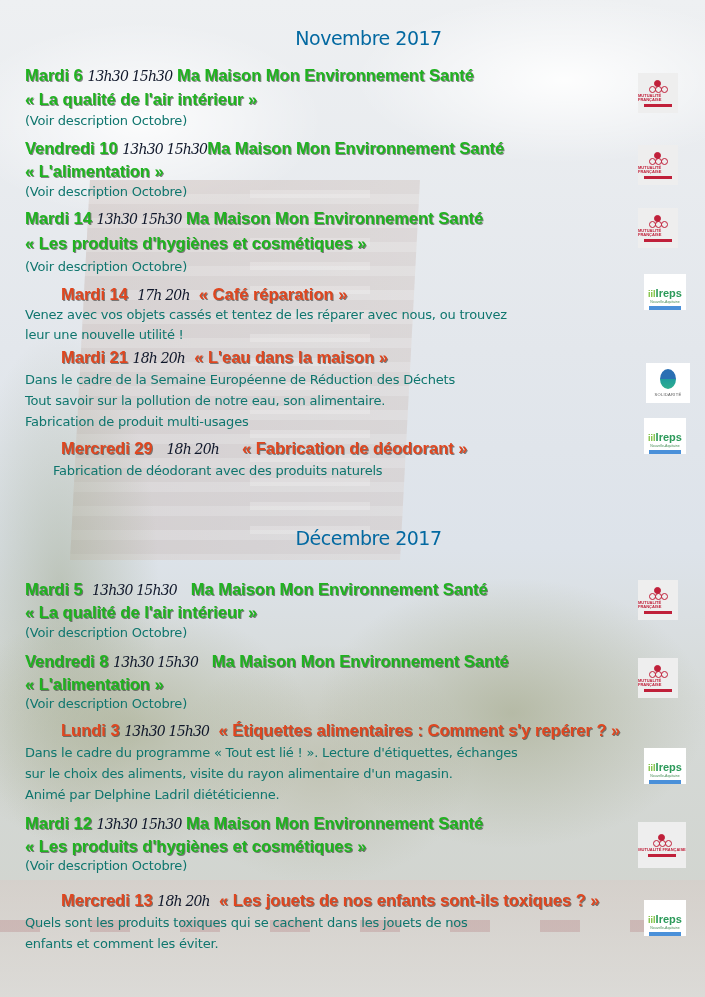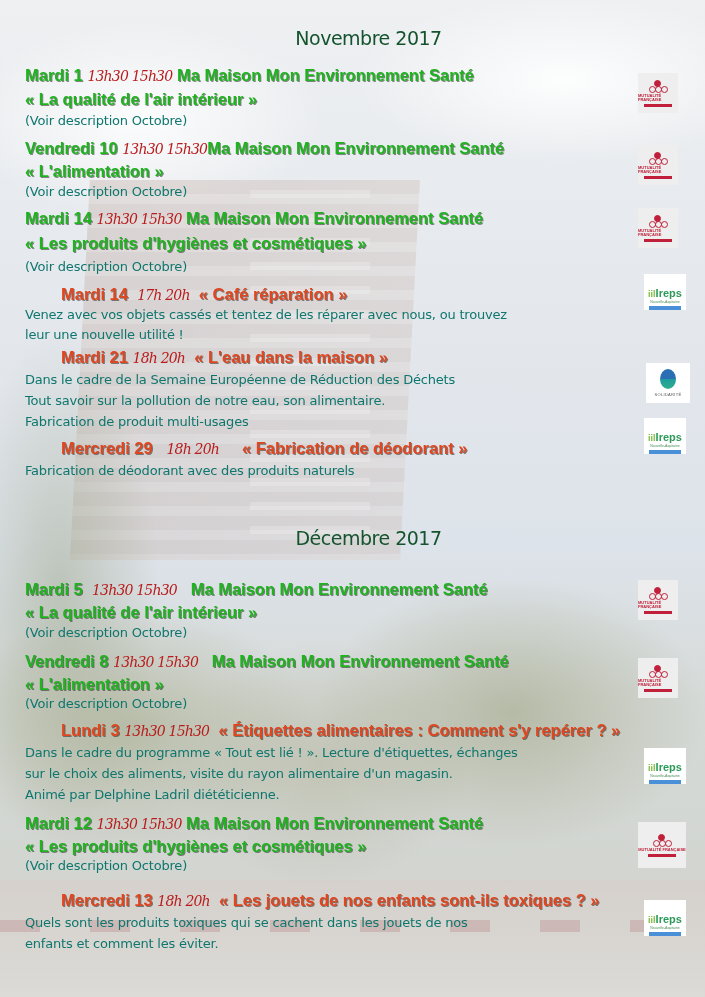--- a/index.html
+++ b/index.html
@@ -49,37 +49,37 @@
   .building-bottom::after {
     content:""; position:absolute; left:0; right:0; top:40px; height:12px;
     background:repeating-linear-gradient(90deg, rgba(190,150,150,0.45) 0 40px, rgba(0,0,0,0) 40px 90px);
   }
 
   .content { position:absolute; inset:0; }
 
   .month-title {
     position:absolute; left:0; width:705px; text-align:center;
     font-family:"DejaVu Sans", sans-serif;
-    font-size:19px; color:#14532d;
+    font-size:19px; color:#0369a1;
     letter-spacing:-0.5px;
     padding-left:32px;
   }
 
   .line { position:absolute; left:25px; white-space:nowrap; }
   .hdr {
     font-family:"Liberation Sans", sans-serif;
     font-weight:bold; font-size:16.5px;
     text-shadow:1px 1px 0 rgba(40,40,40,0.55);
   }
   .green { color:#1fb31f; }
   .red { color:#e0461f;margin-left:36px; }
   .time {
     font-family:"DejaVu Serif", serif;
     font-style:italic; font-weight:normal;
-    font-size:14px; color:#b91c1c; text-shadow:none;
+    font-size:14px; color:#0f172a; text-shadow:none;
     letter-spacing:-0.8px;
   }
   .desc {
     font-family:"DejaVu Sans", sans-serif;
     font-size:13px; color:#0f766e; letter-spacing:-0.2px;
   }
 
   
   .logo {
     position:absolute; background:#f4f4f4;
@@ -118,21 +118,21 @@
   <div class="trees-left"></div>
   <div class="trees-bottom"></div>
   <div class="building-bottom"></div>
 </div>
 
 <div class="content">
 
   <div class="month-title" style="top:27px;">Novembre 2017</div>
 
   <div class="line hdr green" style="top:66px;">
-    <span>Mardi 1</span>
+    <span>Mardi 6</span>
     <span class="time">13h30 15h30</span>
     <span>Ma Maison Mon Environnement Santé</span>
   </div>
   <div class="line hdr green" style="top:90px;">« La qualité de l'air intérieur »</div>
   <div class="line desc" style="top:113px;">(Voir description Octobre)</div>
 
   <div class="line hdr green" style="top:139px;">
     <span>Vendredi 10</span>
     <span class="time">13h30 15h30</span><span>Ma Maison Mon Environnement Santé</span>
   </div>
@@ -162,21 +162,21 @@
   </div>
   <div class="line desc" style="top:372px;">Dans le cadre de la Semaine Européenne de Réduction des Déchets</div>
   <div class="line desc" style="top:393px;">Tout savoir sur la pollution de notre eau, son alimentaire.</div>
   <div class="line desc" style="top:414px;">Fabrication de produit multi-usages</div>
 
   <div class="line hdr red" style="top:439px;">
     <span>Mercredi 29</span>&nbsp;&nbsp;
     <span class="time">18h 20h</span>&nbsp;&nbsp;&nbsp;&nbsp;
     <span>« Fabrication de déodorant »</span>
   </div>
-  <div class="line desc" style="top:463px;">Fabrication de déodorant avec des produits naturels</div>
+  <div class="line desc" style="top:463px;margin-left:28px;">Fabrication de déodorant avec des produits naturels</div>
 
   <div class="month-title" style="top:527px;">Décembre 2017</div>
 
   <div class="line hdr green" style="top:580px;">
     <span>Mardi 5</span>&nbsp;
     <span class="time">13h30 15h30</span>&nbsp;&nbsp;
     <span>Ma Maison Mon Environnement Santé</span>
   </div>
   <div class="line hdr green" style="top:603px;">« La qualité de l'air intérieur »</div>
   <div class="line desc" style="top:625px;">(Voir description Octobre)</div>

